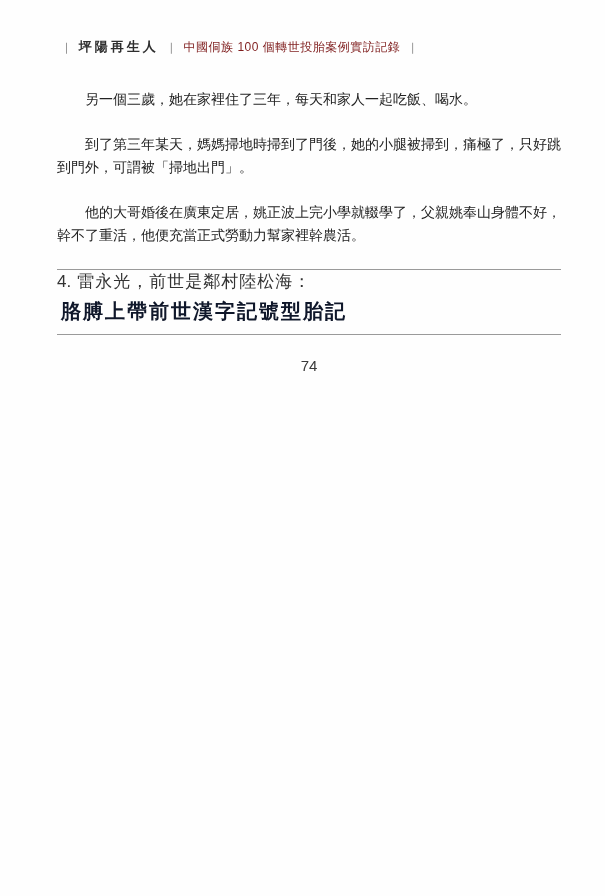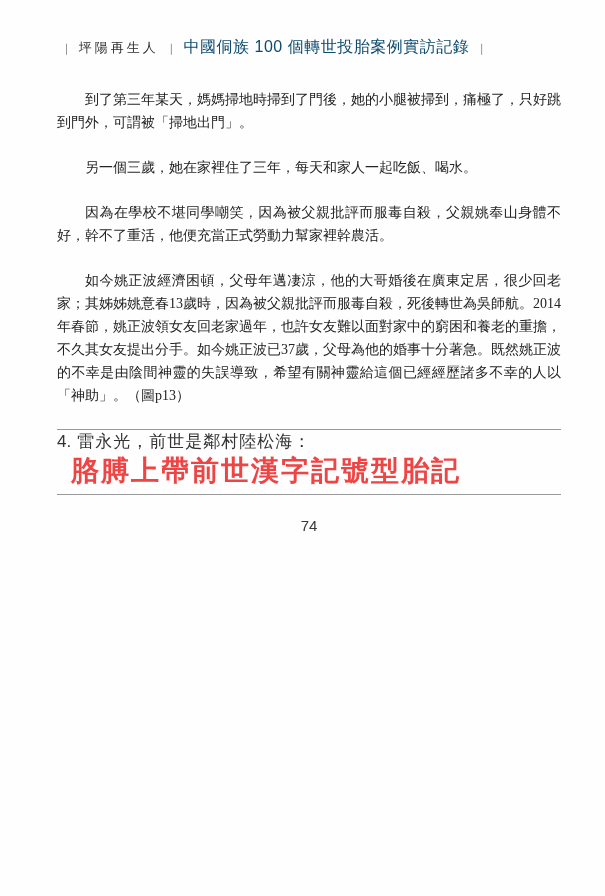--- a/index.html
+++ b/index.html
@@ -26,29 +26,29 @@
     height: 17px;
     line-height: 17px;
   }
   .running-head .bar {
     color: #6a6a6a;
     font-family: "Liberation Sans", "DejaVu Sans", sans-serif;
     font-size: 11px;
     margin: 0 4px;
   }
   .running-head .book-title {
-    font-weight: normal;
+    font-weight: bold;
     letter-spacing: 3px;
     font-size: 13px;
     color: #2e2e2e;
   }
   .running-head .book-subtitle {
     font-family: "Liberation Sans", "DejaVu Sans", sans-serif;
-    font-size: 16px;
-    color: #0c4a6e;
+    font-size: 12px;
+    color: #7f1d1d;
     letter-spacing: 0.5px;
   }
   
   .content {
     margin-top: 33px;
   }
   .para {
     font-size: 14px;
     line-height: 23px;
     text-align: justify;
@@ -78,26 +78,26 @@
     font-size: 17px;
     line-height: 24px;
     letter-spacing: 1px;
     color: #333333;
   }
   .heading-line1 .section-number {
     margin-right: 6px;
     letter-spacing: 0;
   }
   .heading-line2 {
-    margin-left: 14px;
-    font-size: 28px;
+    margin-left: 4px;
+    font-size: 20px;
     line-height: 34px;
     font-weight: bold;
     letter-spacing: 2px;
-    color: #ef4444;
+    color: #0f172a;
   }
   
   .folio {
     margin-top: 22px;
     text-align: center;
     font-size: 15px;
     color: #3a3a3a;
     font-family: "Liberation Sans", "DejaVu Sans", sans-serif;
   }
 </style>
@@ -109,24 +109,23 @@
   <div class="running-head">
     <span class="bar">｜</span>
     <span class="book-title">坪陽再生人</span>
     <span class="bar">｜</span>
     <span class="book-subtitle">中國侗族 100 個轉世投胎案例實訪記錄</span>
     <span class="bar">｜</span>
   </div>
 
   <div class="content">
 
+    <p class="para">另一個三歲，她在家裡住了三年，每天和家人一起吃飯、喝水。</p>
     <p class="para">到了第三年某天，媽媽掃地時掃到了門後，她的小腿被掃到，痛極了，只好跳到門外，可謂被「掃地出門」。</p>
-    <p class="para">另一個三歲，她在家裡住了三年，每天和家人一起吃飯、喝水。</p>
-    <p class="para">因為在學校不堪同學嘲笑，因為被父親批評而服毒自殺，父親姚奉山身體不好，幹不了重活，他便充當正式勞動力幫家裡幹農活。</p>
-    <p class="para">如今姚正波經濟困頓，父母年邁凄涼，他的大哥婚後在廣東定居，很少回老家；其姊姊姚意春13歲時，因為被父親批評而服毒自殺，死後轉世為吳師航。2014年春節，姚正波領女友回老家過年，也許女友難以面對家中的窮困和養老的重擔，不久其女友提出分手。如今姚正波已37歲，父母為他的婚事十分著急。既然姚正波的不幸是由陰間神靈的失誤導致，希望有關神靈給這個已經經歷諸多不幸的人以「神助」。（圖p13）</p>
+    <p class="para">他的大哥婚後在廣東定居，姚正波上完小學就輟學了，父親姚奉山身體不好，幹不了重活，他便充當正式勞動力幫家裡幹農活。</p>
 
     <div class="section-block">
       <hr class="rule top">
       <div class="section-heading">
         <div class="heading-line1">
           <span class="section-number">4.</span><span>雷永光，前世是鄰村陸松海：</span>
         </div>
         <div class="heading-line2">胳膊上帶前世漢字記號型胎記</div>
       </div>
       <hr class="rule bottom">

